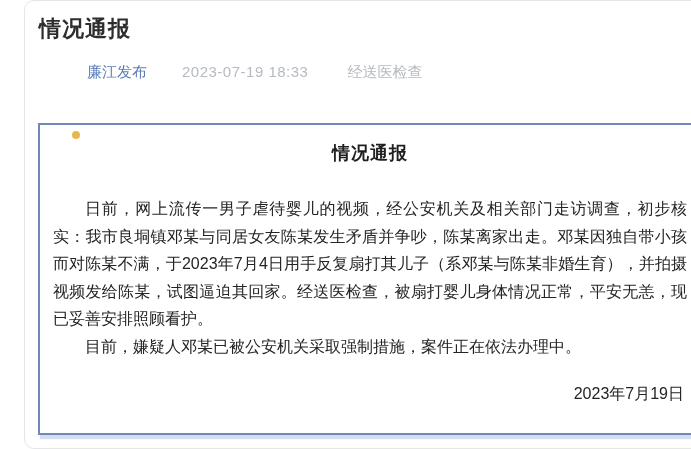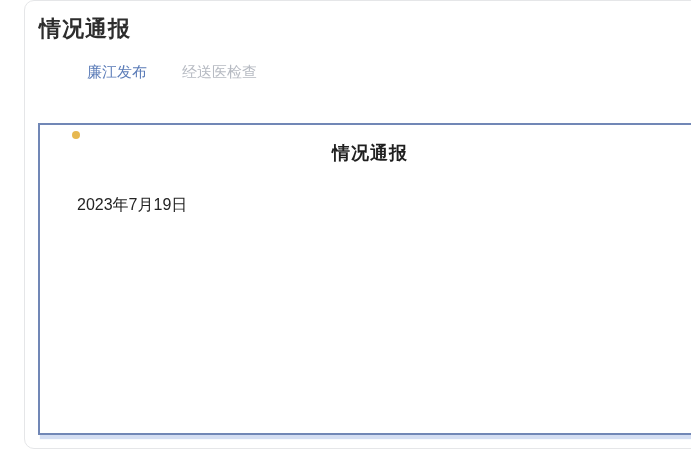--- a/index.html
+++ b/index.html
@@ -90,41 +90,45 @@
   .notice-paragraph {
     margin: 0;
     font-size: 16px;
     line-height: 27.5px;
     color: var(--body-dark);
     text-align: justify;
     text-indent: 2em;
   }
   .notice-date {
     margin-top: 24px;
+    text-align: right;
     font-size: 16px;
     line-height: 20px;
     color: var(--body-dark);
     padding-right: 3px;
   }
 </style>
 </head>
 <body>
 
 <div class="page-card">
 
   <h1 class="page-title">情况通报</h1>
 
   <div class="meta-row">
     <a class="publisher-link">廉江发布</a>
+    <span class="publish-time">2023-07-19 18:33</span>
     <span class="publish-location">经送医检查</span>
   </div>
 
   <div class="notice-box">
     <span class="gold-dot"></span>
 
     <h2 class="notice-title">情况通报</h2>
 
+    <p class="notice-paragraph">日前，网上流传一男子虐待婴儿的视频，经公安机关及相关部门走访调查，初步核实：我市良垌镇邓某与同居女友陈某发生矛盾并争吵，陈某离家出走。邓某因独自带小孩而对陈某不满，于2023年7月4日用手反复扇打其儿子（系邓某与陈某非婚生育），并拍摄视频发给陈某，试图逼迫其回家。经送医检查，被扇打婴儿身体情况正常，平安无恙，现已妥善安排照顾看护。</p>
 
+    <p class="notice-paragraph">目前，嫌疑人邓某已被公安机关采取强制措施，案件正在依法办理中。</p>
 
     <div class="notice-date">2023年7月19日</div>
   </div>
 
 </div>
 
 </body></html>

